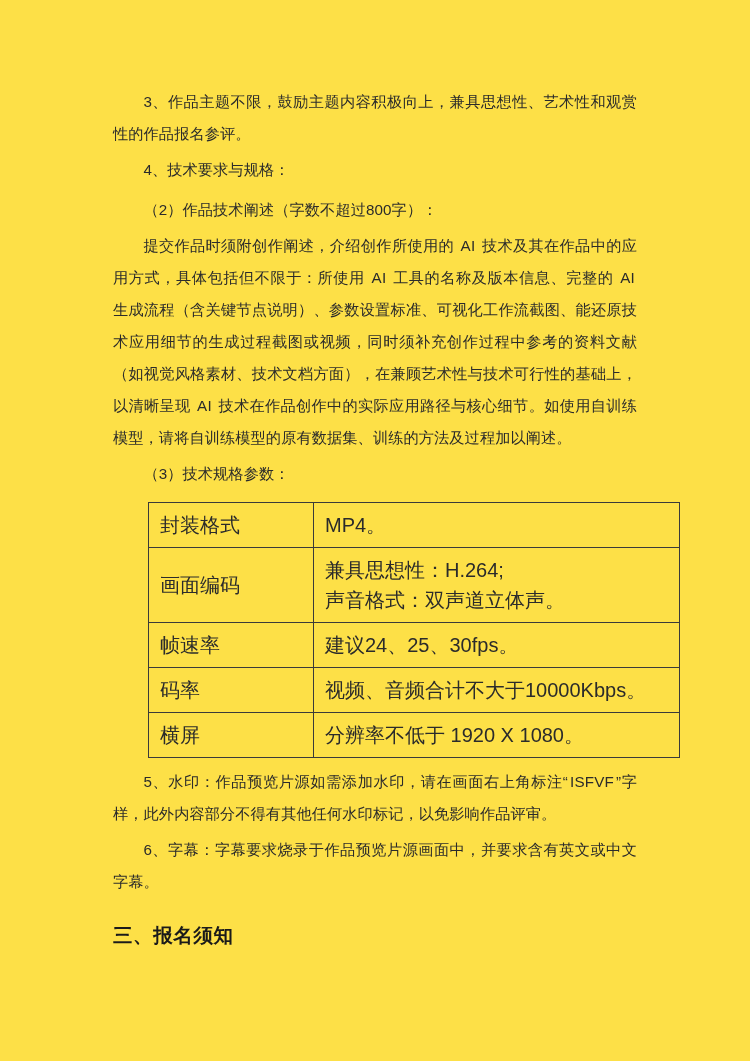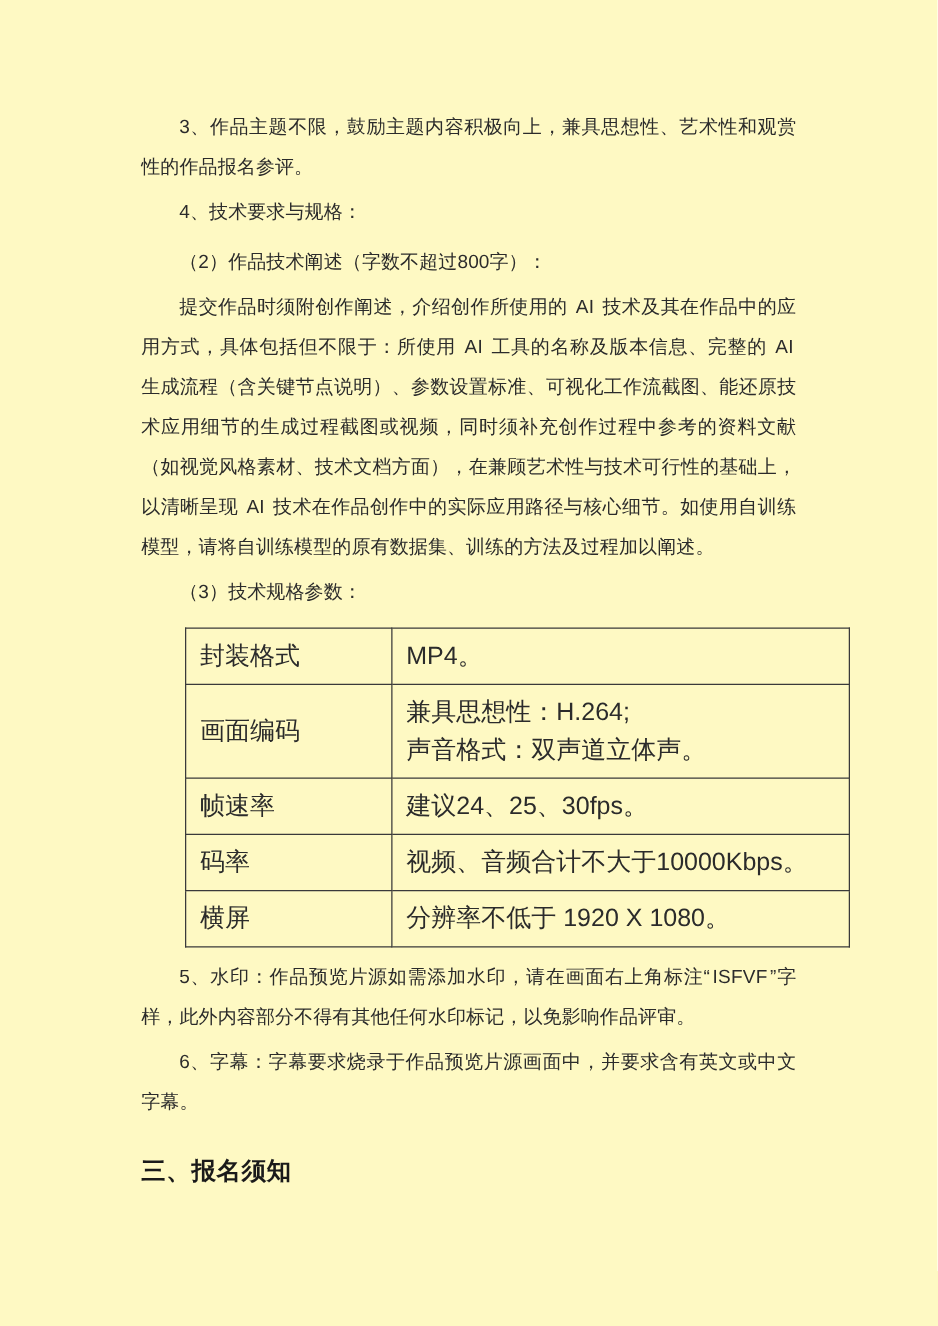--- a/index.html
+++ b/index.html
@@ -4,21 +4,21 @@
 <style>
   html, body {
     margin: 0;
     padding: 0;
     background: #ffffff;
   }
   .page {
     position: relative;
     width: 750px;
     height: 1061px;
-    background: #fef9c3;
+    background: #fde047;
     overflow: hidden;
     font-family: "Liberation Sans", "DejaVu Sans", sans-serif;
     color: #231f20;
     -webkit-font-smoothing: antialiased;
   }
   .content {
     position: absolute;
     left: 113px;
     top: 0;
     width: 524px;
@@ -67,20 +67,21 @@
   .spec-table td.v .l2 { display: block; }
 
   
   .h2 {
     font-size: 19.5px;
     font-weight: bold;
     line-height: 34px;
     margin: 22px 0 0 0;
     color: #1a1a1a;
     letter-spacing: 0.6px;
+    font-family: Liberation Mono, monospace;
   }
   .after-h2 { height: 14px; }
 </style>
 </head>
 <body>
 
 <div class="page">
   <div class="content">
 
     <div style="height:86px"></div>

